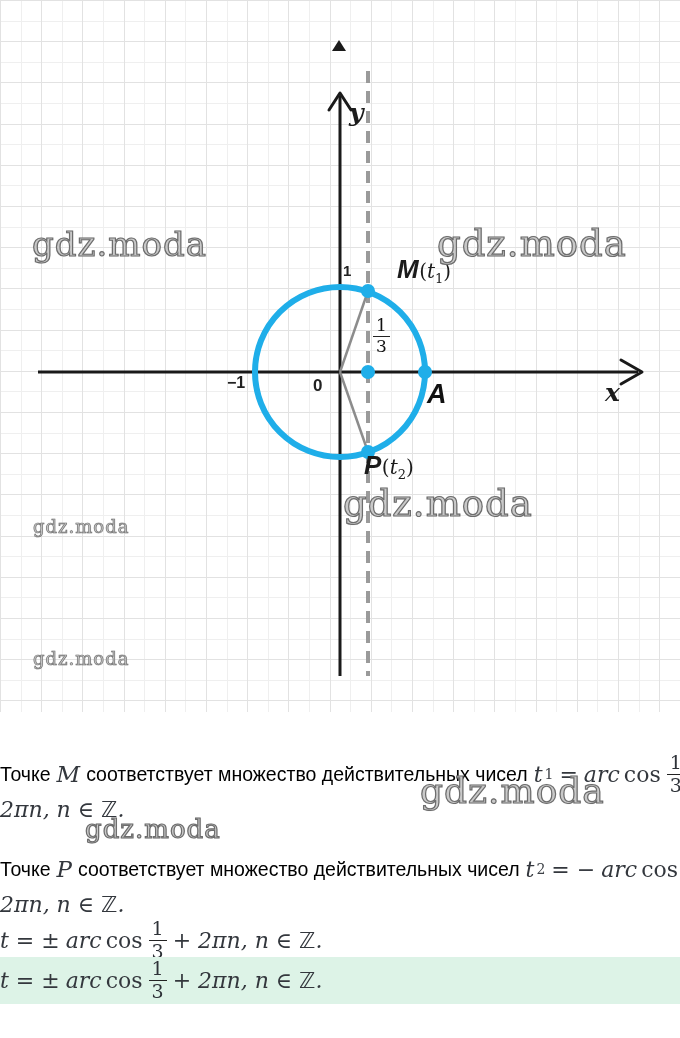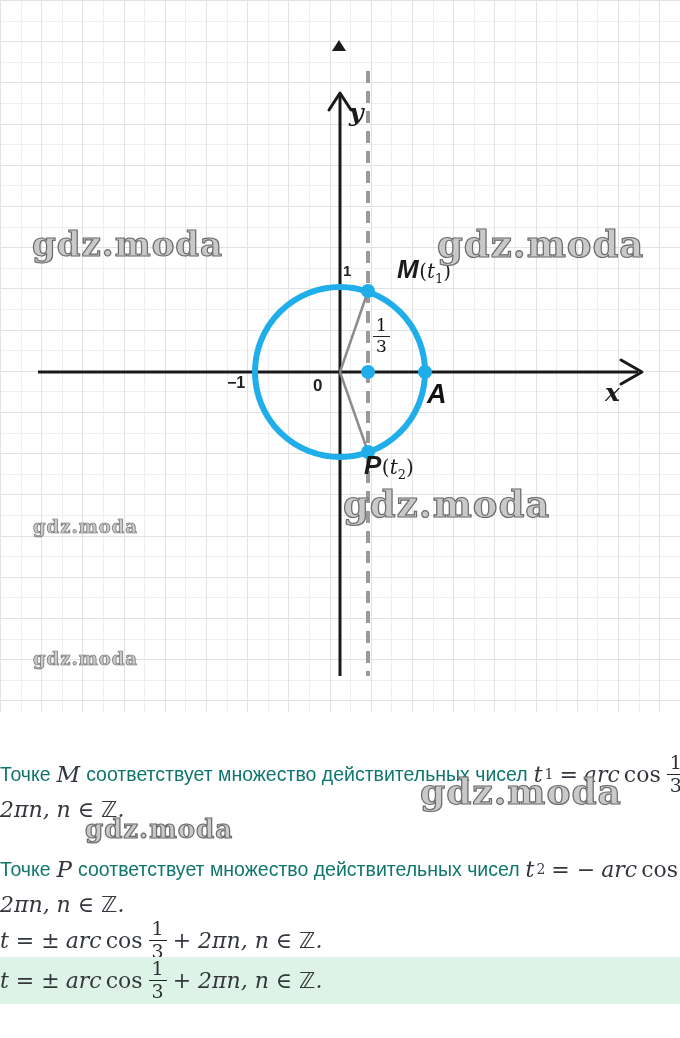--- a/index.html
+++ b/index.html
@@ -25,29 +25,29 @@
   .a-name{font-family:"Liberation Sans",sans-serif;font-weight:700;font-style:italic;font-size:27px;color:#111;}
 
   
   .frac{display:inline-flex;flex-direction:column;align-items:center;line-height:1.05;
         font-family:"DejaVu Serif","Liberation Serif",serif;font-style:normal;}
   .frac .num{border-bottom:1.6px solid #222;padding:0 3px 1px;}
   .frac .den{padding-top:1px;}
   .fig-frac{font-size:17px;color:#111;}
 
   
-  .wm{position:absolute;font-family:"DejaVu Serif","Liberation Serif",serif;font-weight:700;
+  .wm{position:absolute;font-family:"DejaVu Serif","Liberation Serif",serif;font-weight:400;
       letter-spacing:1px;color:#c9c9c9;-webkit-text-stroke:1.2px #6d6d6d;text-shadow:0 0 1px #999;
       white-space:nowrap;}
   .wm-sm{-webkit-text-stroke:.7px #777;}
 
   
   .tline{position:absolute;left:0;display:flex;align-items:center;white-space:nowrap;font-size:19.5px;}
   .tline>*{margin-right:6px;}
-  .ru{font-family:"Liberation Sans",sans-serif;color:#0f766e;}
+  .ru{font-family:"Liberation Sans",sans-serif;color:#000000;}
   .mi{font-family:"DejaVu Serif","DejaVu Sans",serif;font-style:italic;font-size:22px;color:#33373d;}
   .mr{font-family:"DejaVu Serif","DejaVu Sans",serif;font-style:normal;font-size:22px;color:#33373d;}
   .tline sub{font-size:14px;font-style:normal;font-family:"DejaVu Serif",serif;margin-left:-4px;}
   .txt-frac{font-size:19px;color:#2e3238;}
   .hl{background:var(--highlight-color,#ddf3e7);width:680px;}
 </style>
 </head>
 <body>
 
 <div class="page">

